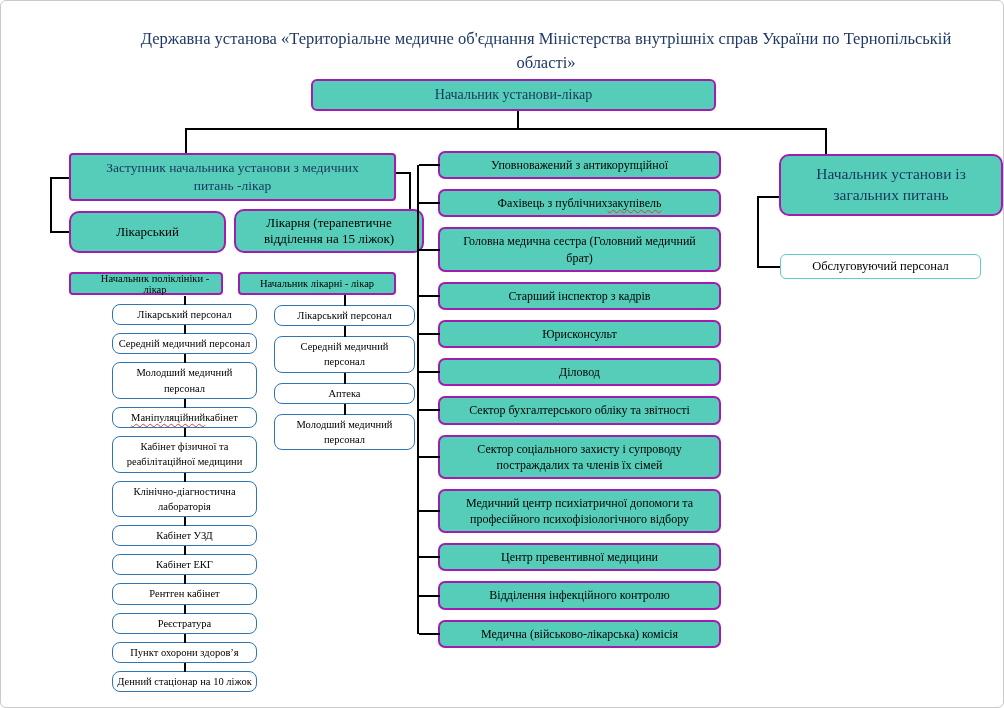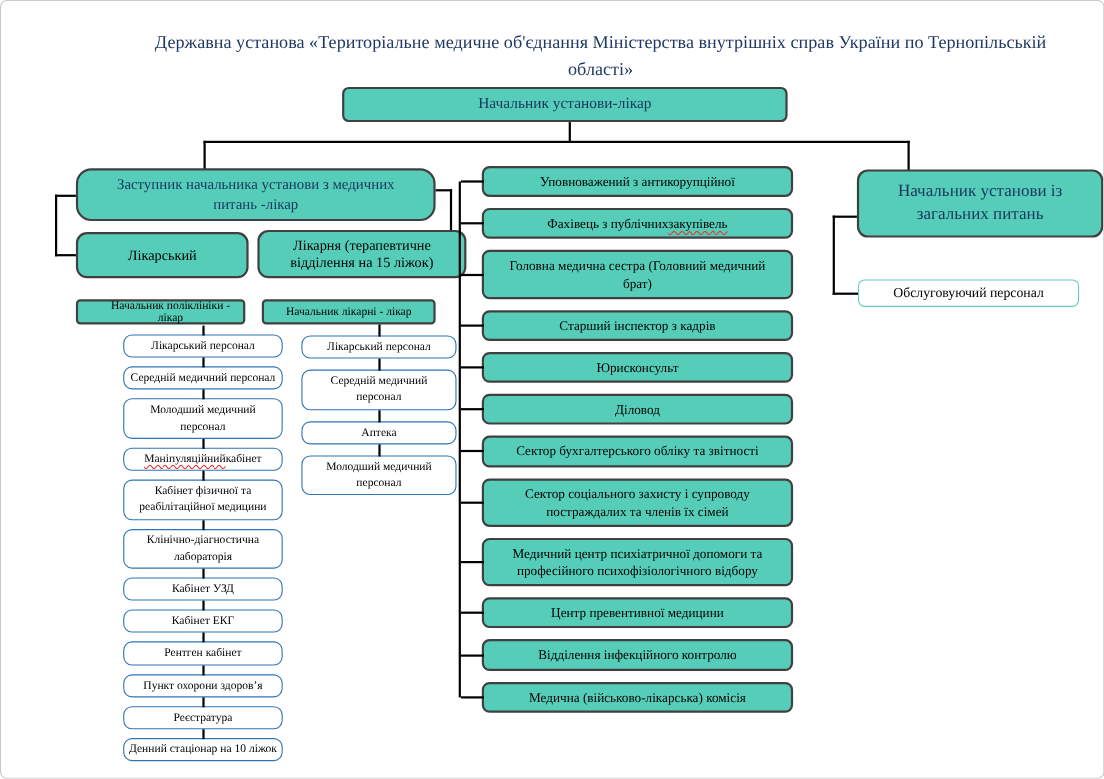--- a/index.html
+++ b/index.html
@@ -4,27 +4,27 @@
 <style>
   html,body{margin:0;padding:0;background:#fff;}
   body{width:1004px;height:708px;font-family:"Liberation Serif","DejaVu Serif",serif;}
   .page{position:relative;width:1002px;height:706px;border:1px solid #c9c9c9;border-radius:6px;background:#fff;overflow:hidden;}
 
   .title{position:absolute;left:90px;top:26px;width:824px;text-align:center;
          font-size:16.5px;line-height:1.45;color:#1f3864;margin-left:43px;}
 
   .node{box-sizing:border-box;display:flex;align-items:center;justify-content:center;
         text-align:center;color:#000;}
-  .teal{background:#55cdb9;border:2px solid #404040;}
+  .teal{background:#55cdb9;border:2px solid #a21caf;}
   .white{background:#fff;border:1.5px solid #2e75b6;margin-left:36px;}
   .white-teal{background:#fff;border:1.5px solid #63ccc1;}
 
   .root-node{position:absolute;left:310px;top:78px;width:405px;height:32px;border-radius:6px;
              font-size:14px;color:#17365d;}
-  .deputy-node{position:absolute;left:68px;top:152px;width:327px;height:48px;border-radius:14px;
+  .deputy-node{position:absolute;left:68px;top:152px;width:327px;height:48px;border-radius:4px;
                font-size:13.5px;line-height:1.3;color:#17365d;padding:2px 14px;}
   .poli-label{position:absolute;left:68px;top:210px;width:157px;height:42px;border-radius:10px;font-size:13px;}
   .lik-label{position:absolute;left:233px;top:208px;width:190px;height:44px;border-radius:10px;
              font-size:13px;line-height:1.25;padding:2px 8px;}
   .poli-head{position:absolute;left:68px;top:271px;width:154px;height:23px;border-radius:4px;font-size:10.5px;padding-left:18px;}
   .lik-head{position:absolute;left:237px;top:271px;width:158px;height:23px;border-radius:4px;font-size:10.5px;}
   .right-head{position:absolute;left:778px;top:153px;width:224px;height:62px;border-radius:10px;
               font-size:15.5px;line-height:1.35;color:#17365d;padding:2px 10px;}
 
   
@@ -83,22 +83,22 @@
 
   <div class="node white">Лікарський персонал</div>
       <div class="node white">Середній медичний персонал</div>
       <div class="node white">Молодший медичний персонал</div>
       <div class="node white"><span class="squiggle">Маніпуляційний</span> кабінет</div>
       <div class="node white">Кабінет фізичної та реабілітаційної медицини</div>
       <div class="node white">Клінічно-діагностична лабораторія</div>
       <div class="node white">Кабінет УЗД</div>
       <div class="node white">Кабінет ЕКГ</div>
       <div class="node white">Рентген кабінет</div>
+      <div class="node white">Реєстратура</div>
       <div class="node white">Пункт охорони здоров’я</div>
-      <div class="node white">Реєстратура</div>
       <div class="node white">Денний стаціонар на 10 ліжок</div>
     </div>
 
   <div class="vlist lik-list">
 
   <div class="node white">Лікарський персонал</div>
       <div class="node white">Середній медичний персонал</div>
       <div class="node white">Аптека</div>
       <div class="node white">Молодший медичний персонал</div>
     </div>

